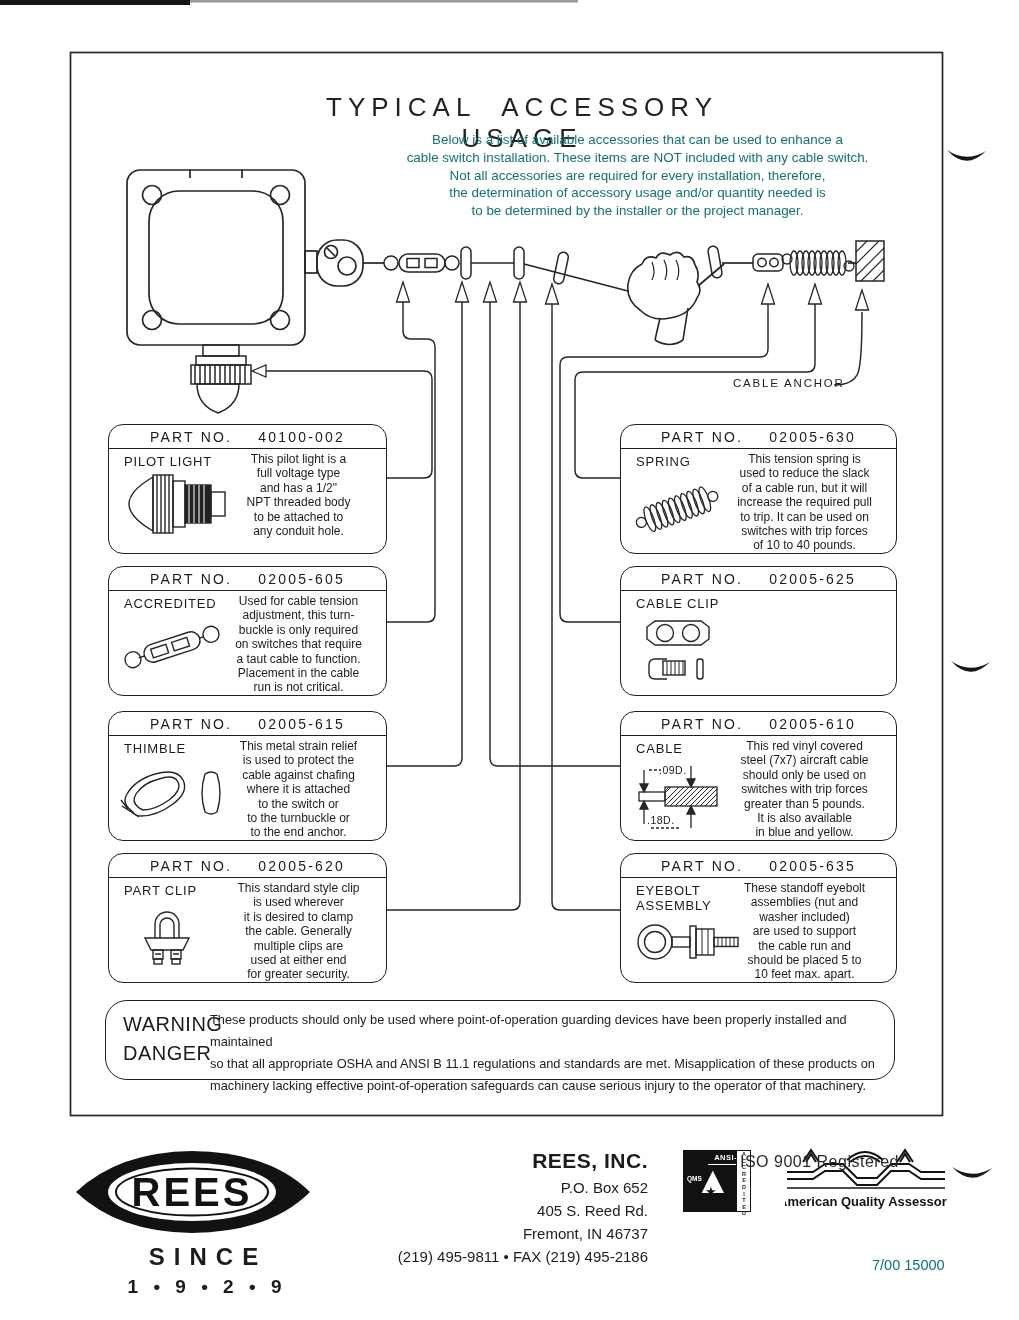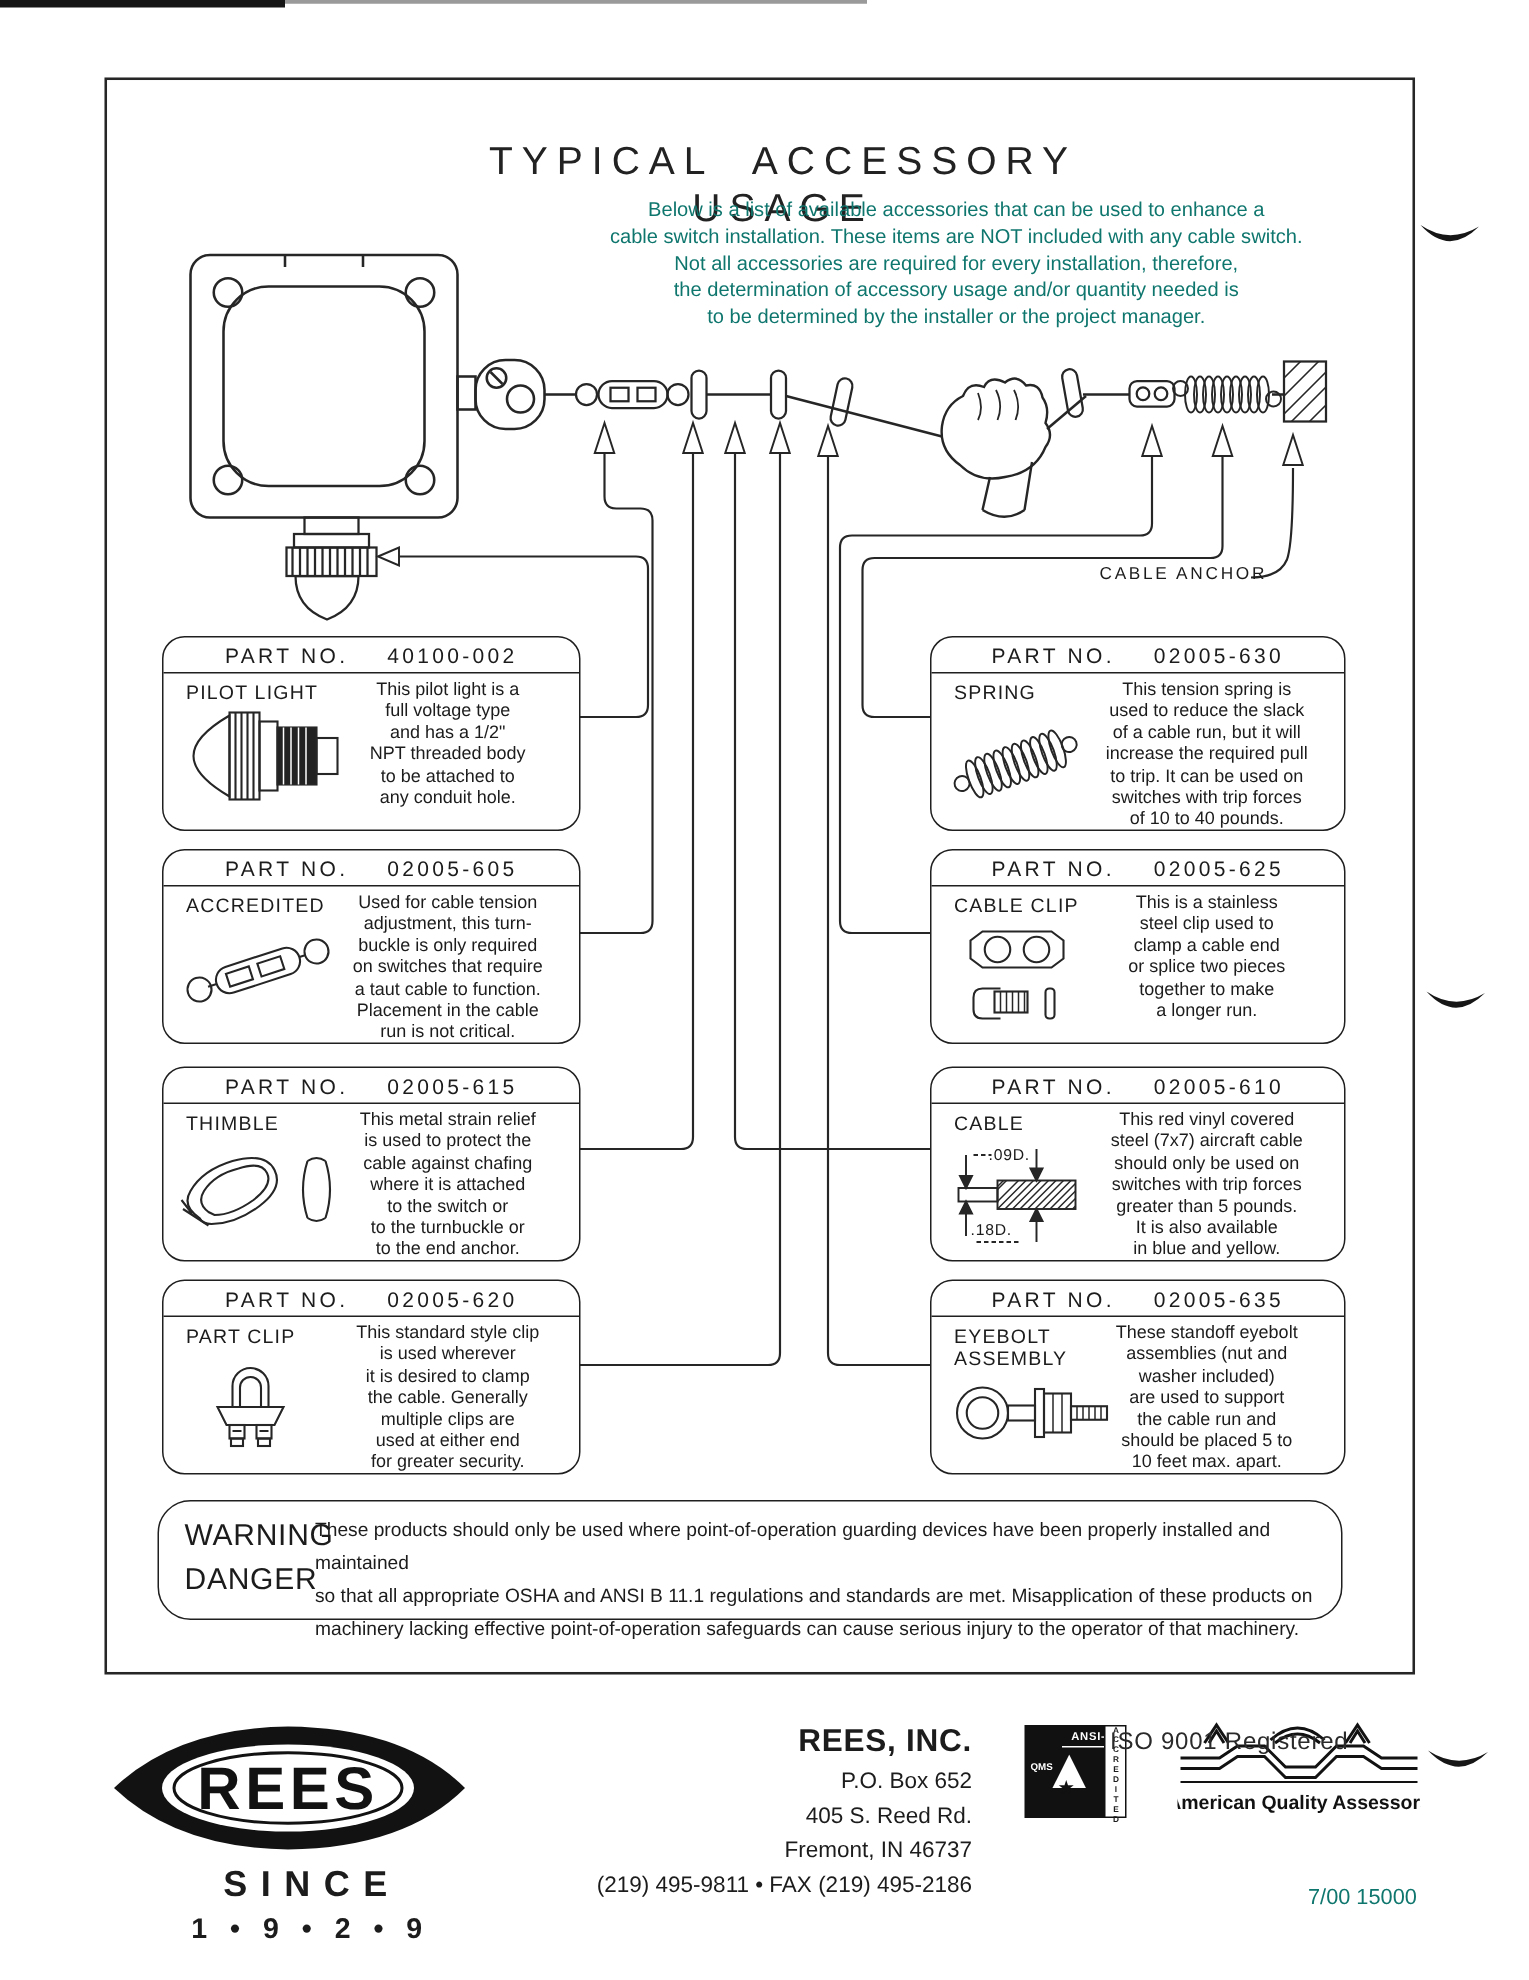--- a/index.html
+++ b/index.html
@@ -311,26 +311,20 @@
     </g>
   </svg>
 </div>
 
 <div class="abs pbox col-r" style="left:620px;top:566px;width:275px;height:128px;">
   <div class="hdr">
       <span>PART NO.</span>
       <span>02005-625</span>
     </div>
   <div class="pname">CABLE CLIP</div>
-  <div class="pdesc">This is a stainless
-steel clip used to
-clamp a cable end
-or splice two pieces
-together to make
-a longer run.</div>
   <svg class="illus" style="left:24px;top:50px" width="70" height="68" viewBox="0 0 70 68">
     <g class="ln" stroke-width="1.4">
       <path d="M10 4 H56 L64 10 V22 L56 28 H10 L2 22 V10 Z"></path>
       <circle cx="20" cy="16" r="8.5"></circle>
         <circle cx="46" cy="16" r="8.5"></circle>
       <path d="M22 42 H10 Q4 42 4 48 V56 Q4 62 10 62 H22"></path>
       <rect x="18" y="44" width="22" height="14"></rect>
       <path d="M22 44 V58 M26 44 V58 M30 44 V58 M34 44 V58 M38 44 V58" stroke-width="1"></path>
       <rect x="52" y="42" width="6" height="20" rx="2.5"></rect>
     </g>

